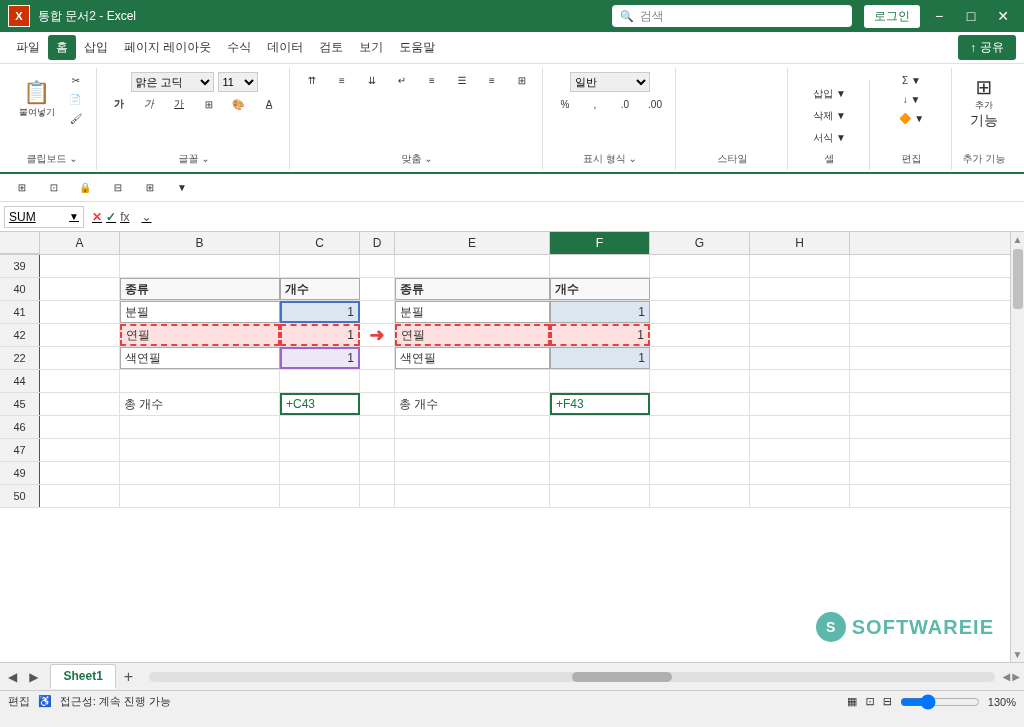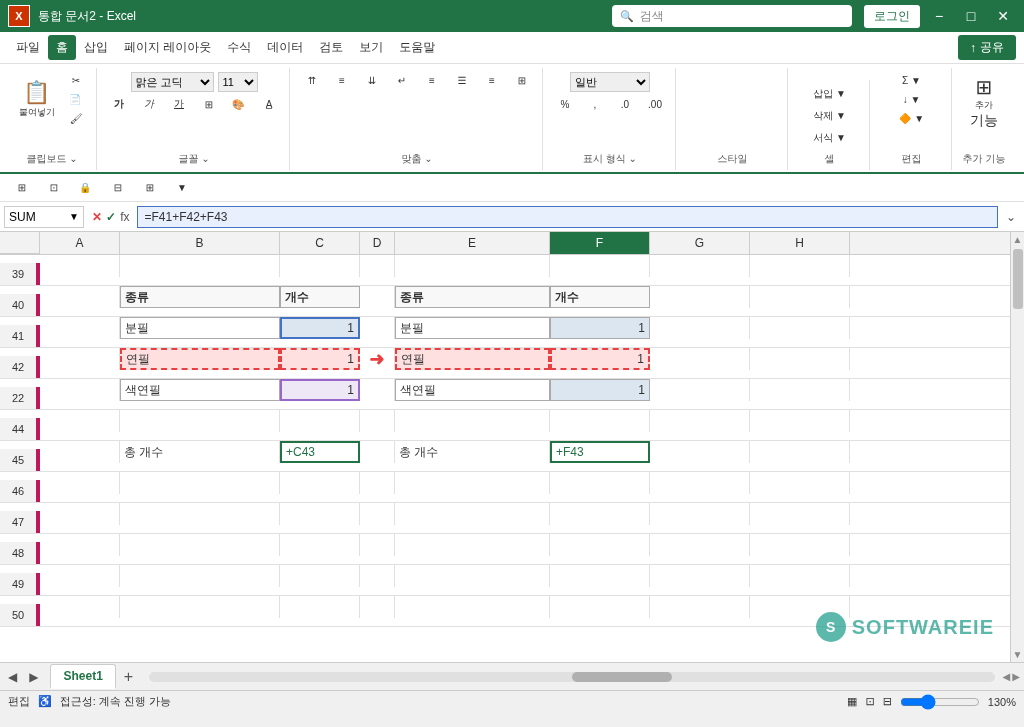--- a/index.html
+++ b/index.html
@@ -23,34 +23,34 @@
 
     
     .ribbon { background: white; border-bottom: 2px solid #217346; padding: 4px 8px 2px; }
     .ribbon-row { display: flex; align-items: stretch; gap: 2px; min-height: 70px; }
     .ribbon-group { display: flex; flex-direction: column; align-items: center; padding: 4px 6px; border-right: 1px solid #e0e0e0; min-width: 50px; }
     .ribbon-group-label { font-size: 10px; color: #555; margin-top: auto; padding-top: 4px; }
     .ribbon-btns { display: flex; align-items: center; gap: 2px; flex-wrap: wrap; justify-content: center; }
     .ribbon-btn { display: flex; flex-direction: column; align-items: center; padding: 3px 5px; cursor: pointer; border-radius: 3px; font-size: 10px; color: #333; min-width: 28px; }
 
     
-    .formula-bar { background: white; height: 30px; display: flex; align-items: center; border-bottom: 1px solid #ccc; padding: 0 4px; gap: 4px; }
+    .formula-bar { background: white; height: 30px; display: flex; align-items: center; border-bottom: 1px solid #ccc; padding: 0 4px; gap: 4px; text-decoration: underline; }
     .name-box { width: 80px; height: 22px; border: 1px solid #ccc; padding: 0 4px; font-size: 12px; display: flex; align-items: center; }
     .formula-icons { display: flex; gap: 4px; color: #555; font-size: 12px; padding: 0 4px; }
     .formula-input { flex: 1; height: 22px; border: none; border: 1px solid #ccc; padding: 0 6px; font-size: 12px; color: #333; }
 
     
     .col-header-row { display: flex; background: #f2f2f2; border-bottom: 1px solid #ccc; }
     .row-num-header { width: 40px; min-width: 40px; height: 22px; background: #f2f2f2; border-right: 1px solid #ccc; border-bottom: 1px solid #ccc; }
     .col-header { height: 22px; display: flex; align-items: center; justify-content: center; font-size: 12px; color: #333; border-right: 1px solid #ccc; cursor: pointer; background: #f2f2f2; }
     .col-header.active { background: #217346; color: white; }
 
     
     .grid-row { display: flex; border-bottom: 1px solid #e0e0e0; }
-    .row-num { width: 40px; min-width: 40px; height: 22px; display: flex; align-items: center; justify-content: center; font-size: 11px; color: #333; background: #f2f2f2; border-right: 4px solid #be185d; font-weight: normal; cursor: pointer; margin-top: 8px; }
+    .row-num { width: 40px; min-width: 40px; height: 22px; display: flex; align-items: center; justify-content: center; font-size: 11px; color: #333; background: #f2f2f2; border-right: 1px solid #be185d; font-weight: normal; cursor: pointer; }
     .cell { height: 22px; display: flex; align-items: center; padding: 0 4px; border-right: 1px solid #e0e0e0; font-size: 12px; color: #333; overflow: hidden; position: relative; cursor: cell; }
     .cell.right { justify-content: flex-end; }
     .cell.bold { font-weight: bold; }
     .cell-pink-bg { background: #ffe0e0; }
 
     
     .status-bar { background: #f0f0f0; height: 22px; display: flex; align-items: center; padding: 0 8px; border-top: 1px solid #ccc; font-size: 11px; color: #333; gap: 8px; }
     .status-right { margin-left: auto; display: flex; align-items: center; gap: 8px; }
     .sheet-tab { padding: 4px 12px; background: white; border: 1px solid #ccc; border-bottom: none; font-size: 12px; cursor: pointer; border-radius: 3px 3px 0 0; }
     .sheet-tab.active { background: white; border-bottom: 2px solid white; color: #217346; font-weight: bold; }
@@ -219,21 +219,20 @@
 <div class="formula-bar">
   <div class="name-box">
     <span>SUM</span>
     <span style="margin-left:auto; font-size:10px;">▼</span>
   </div>
   <div class="formula-icons">
     <span style="color:#e84040; font-weight:bold;">✕</span>
     <span style="color:#217346; font-weight:bold;">✓</span>
     <span style="color:#555;">fx</span>
   </div>
-  <input class="formula-input" value="=F41+F42+F43" style="flex: 1 1 0%; height: 22px; border: 1px solid rgb(68, 114, 196); padding: 0px 6px; font-size: 12px; outline: none; color: rgb(51, 51, 51); background: rgb(232, 240, 254);" readonly="">
   <span style="font-size:12px; color:#555; cursor:pointer; padding:0 4px;">⌄</span>
 </div>
 
 <div style="display:flex; flex-direction:row; flex:1; background:white; overflow:hidden; height:430px; position:relative;">
   <div style="flex:1; overflow:auto; position:relative;">
 
     <div class="col-header-row" style="position:sticky; top:0; z-index:10;">
       <div class="row-num-header"></div>
       <div class="col-header w-a">A</div>
       <div class="col-header w-b">B</div>
@@ -348,31 +347,20 @@
       <div class="cell w-a"></div>
       <div class="cell w-b"></div>
       <div class="cell w-c"></div>
       <div class="cell w-d"></div>
       <div class="cell w-e"></div>
       <div class="cell w-f"></div>
       <div class="cell w-g"></div>
       <div class="cell w-h"></div>
     </div>
 
-    <div class="grid-row">
-      <div class="row-num">48</div>
-      <div class="cell w-a"></div>
-      <div class="cell w-b"></div>
-      <div class="cell w-c"></div>
-      <div class="cell w-d"></div>
-      <div class="cell w-e"></div>
-      <div class="cell w-f"></div>
-      <div class="cell w-g"></div>
-      <div class="cell w-h"></div>
-    </div>
 
     <div class="grid-row">
       <div class="row-num">49</div>
       <div class="cell w-a"></div>
       <div class="cell w-b"></div>
       <div class="cell w-c"></div>
       <div class="cell w-d"></div>
       <div class="cell w-e"></div>
       <div class="cell w-f"></div>
       <div class="cell w-g"></div>

